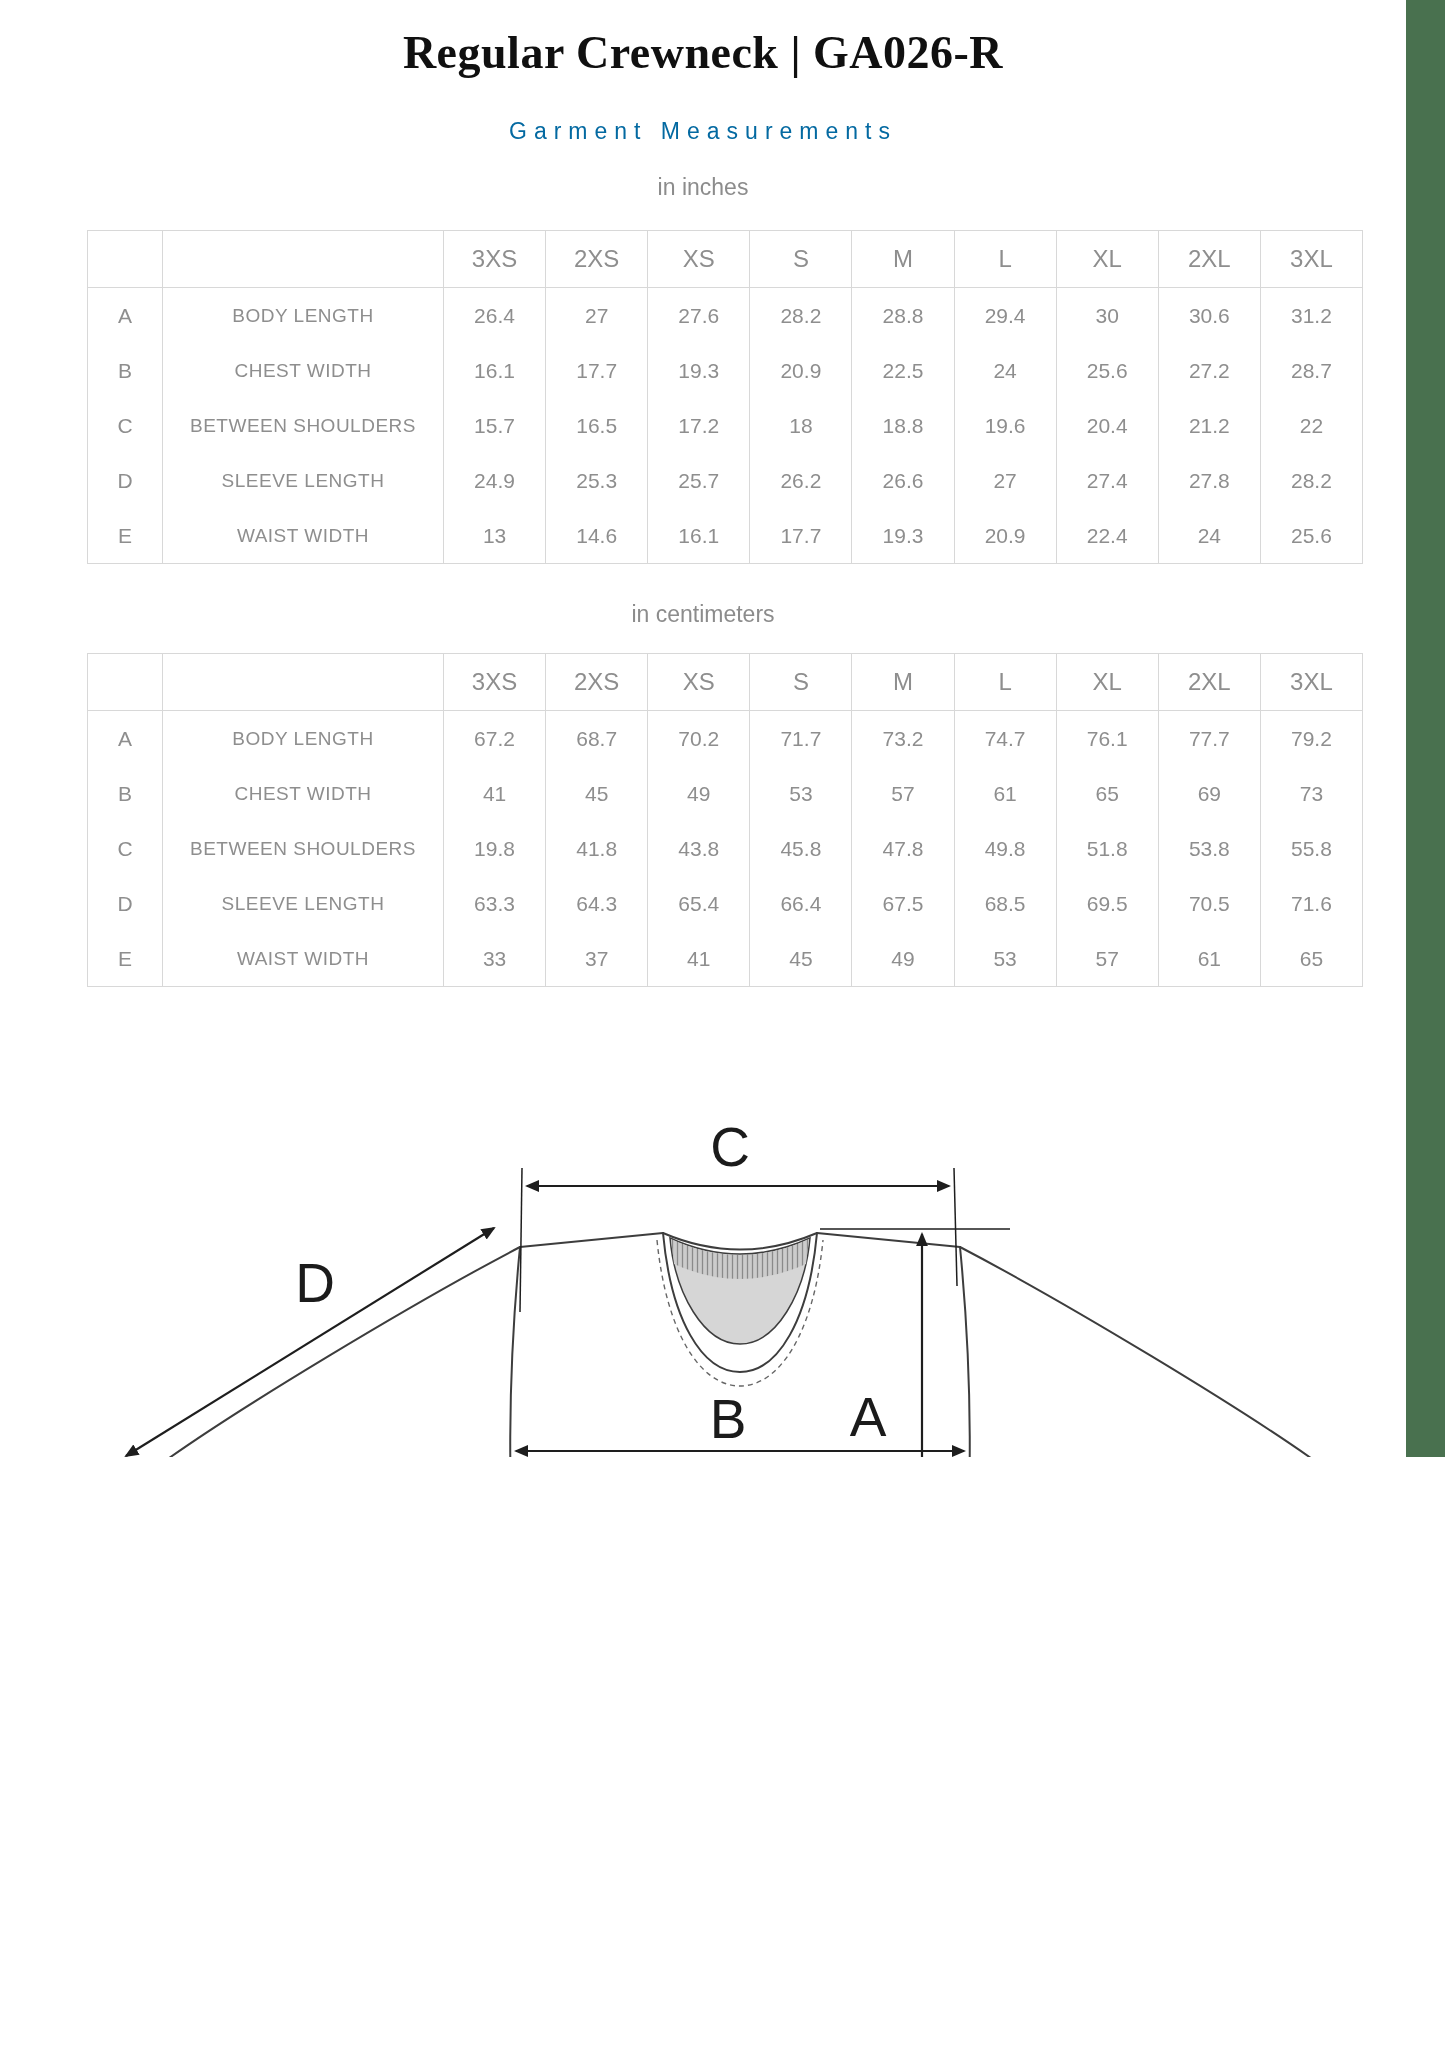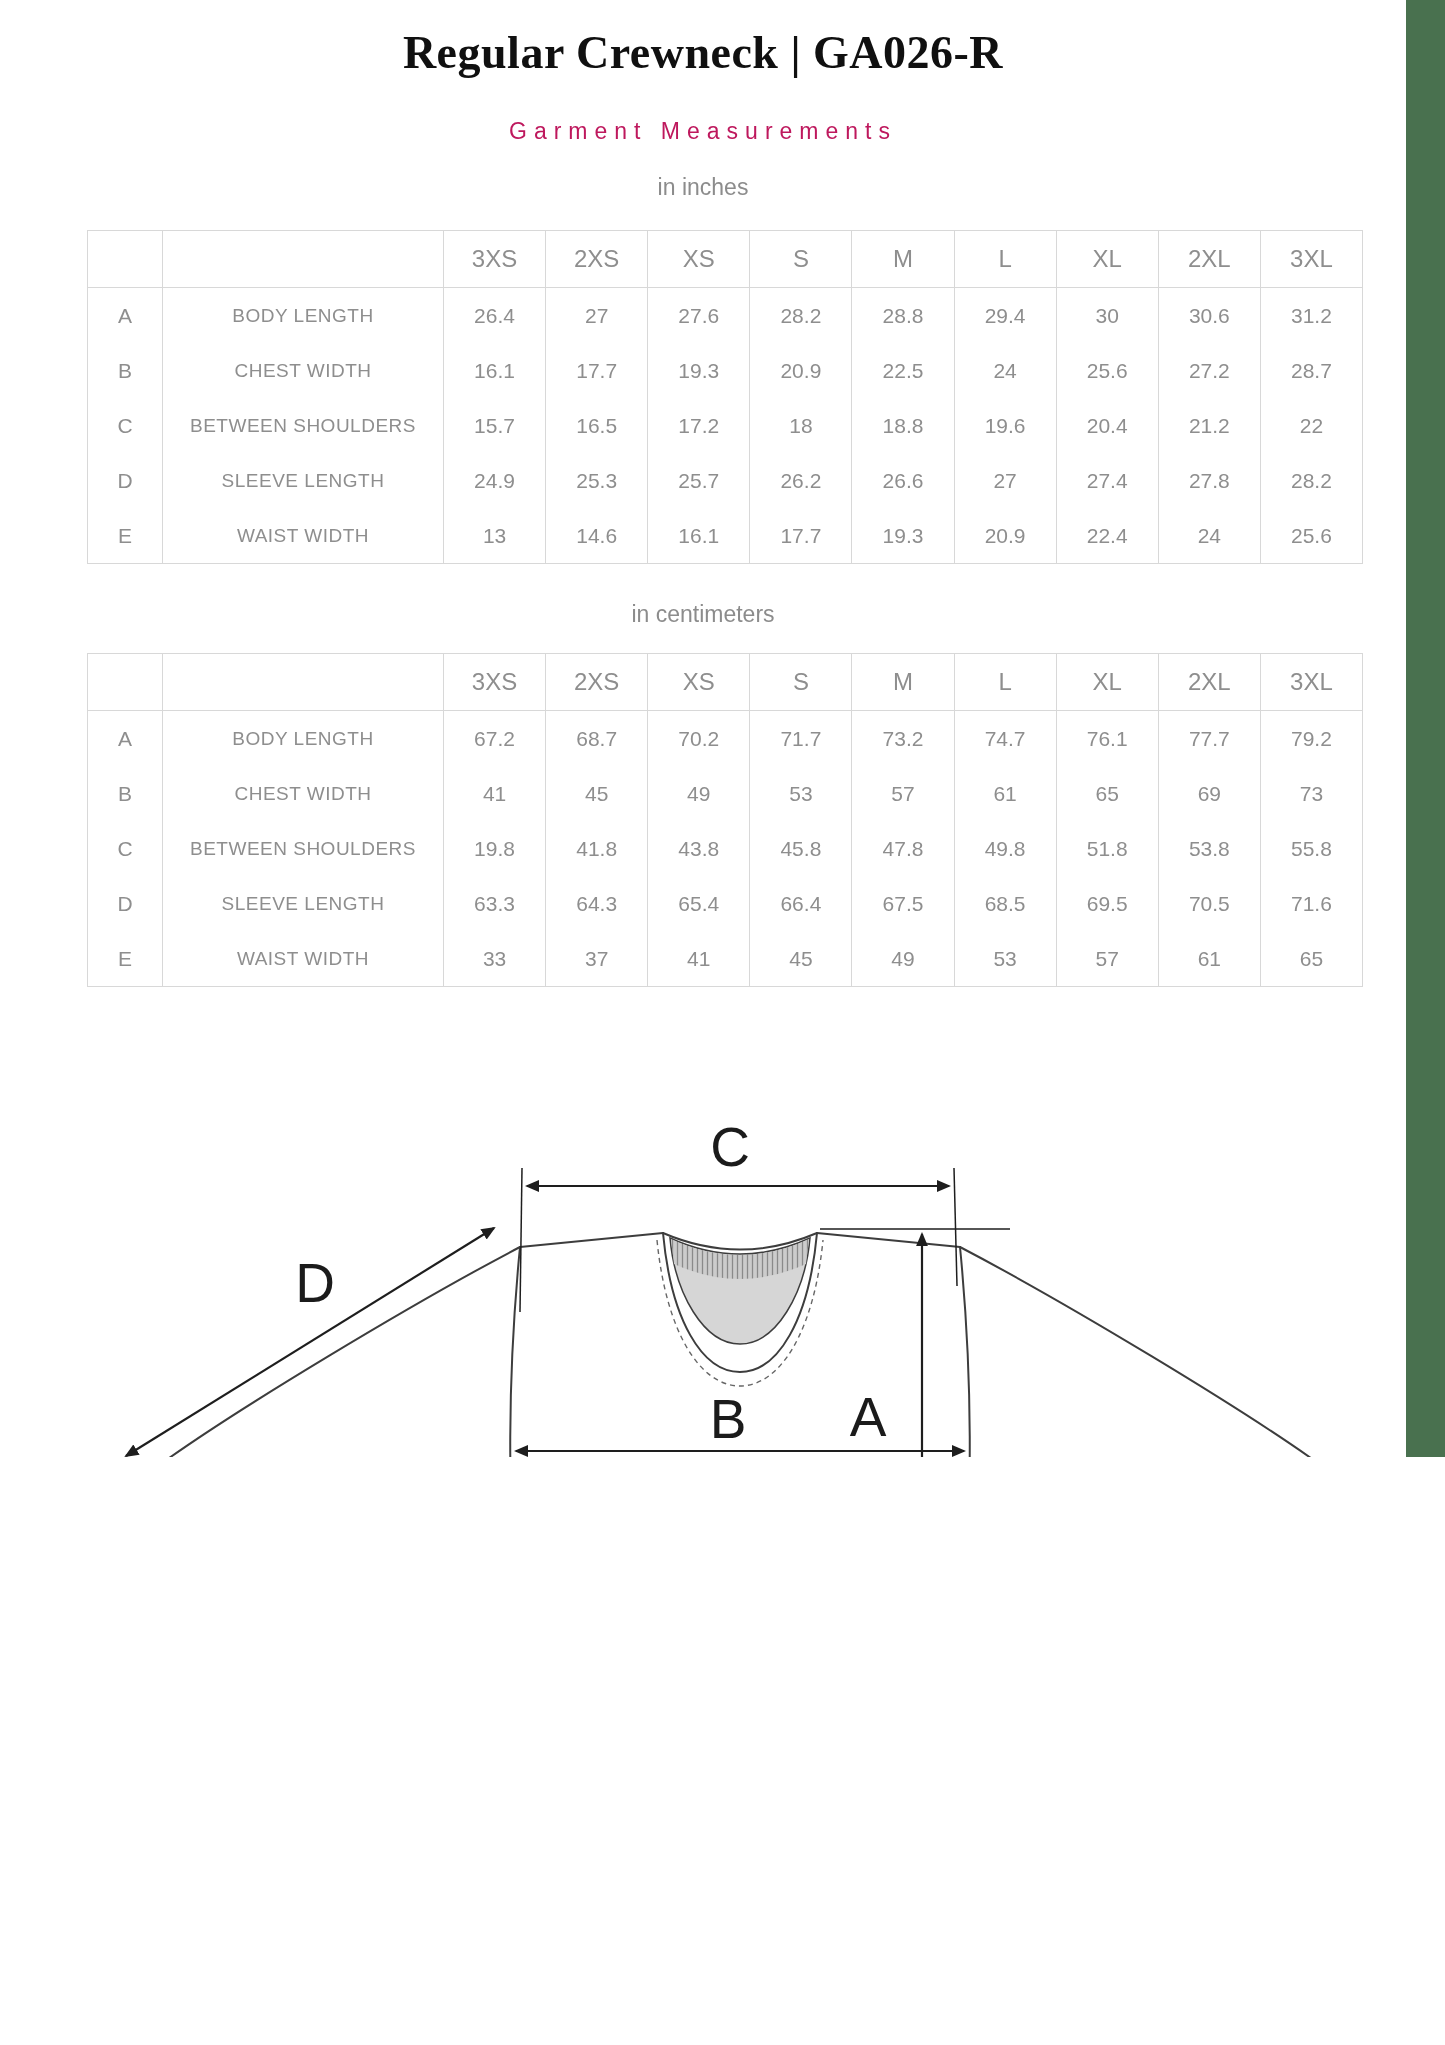--- a/index.html
+++ b/index.html
@@ -11,21 +11,21 @@
     position:absolute; top:0; right:0; width:39px; height:2045px;
     background:var(--accent-strip,#49714f);
   }
   .page-title {
     position:absolute; left:0; top:26px; width:1406px; text-align:center;
     font-family:"Liberation Serif", serif; font-size:46px; font-weight:600;
     color:#101010; letter-spacing:0.5px;
   }
   .page-subtitle {
     position:absolute; left:0; top:118px; width:1406px; text-align:center;
-    font-size:23px; letter-spacing:7px; color:#be185d;
+    font-size:23px; letter-spacing:7px; color:#0369a1;
   }
   .table-caption {
     position:absolute; left:0; width:1406px; text-align:center;
     font-size:23px; color:#8c8c8c;
   }
   #caption-inches { top:174px; }
   #caption-cm     { top:601px; }
 
   table.size-table {
     position:absolute; left:87px; width:1276px;

